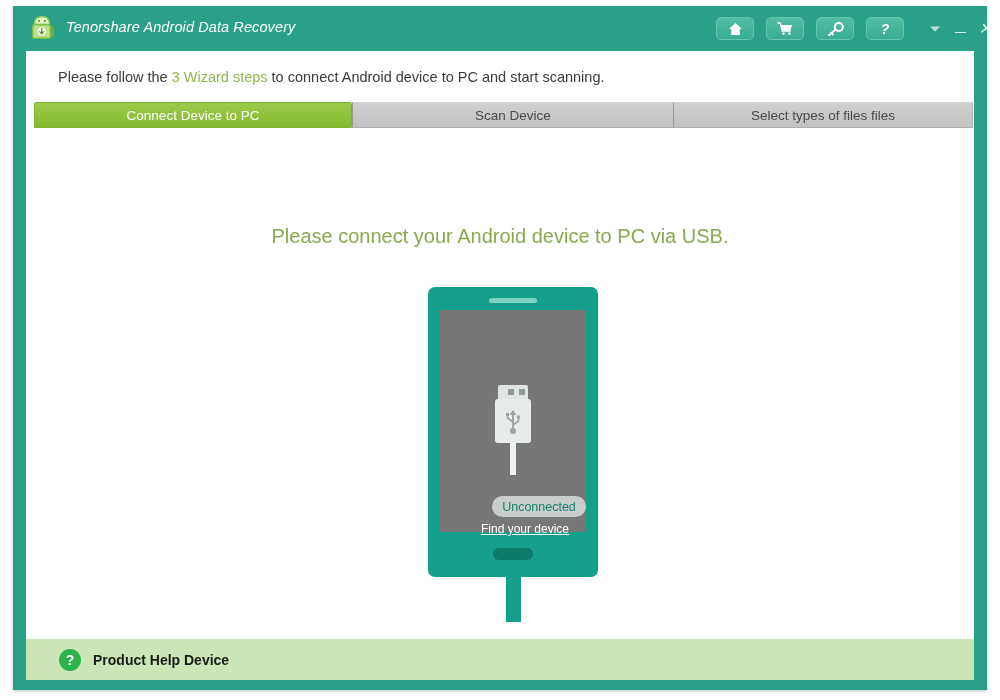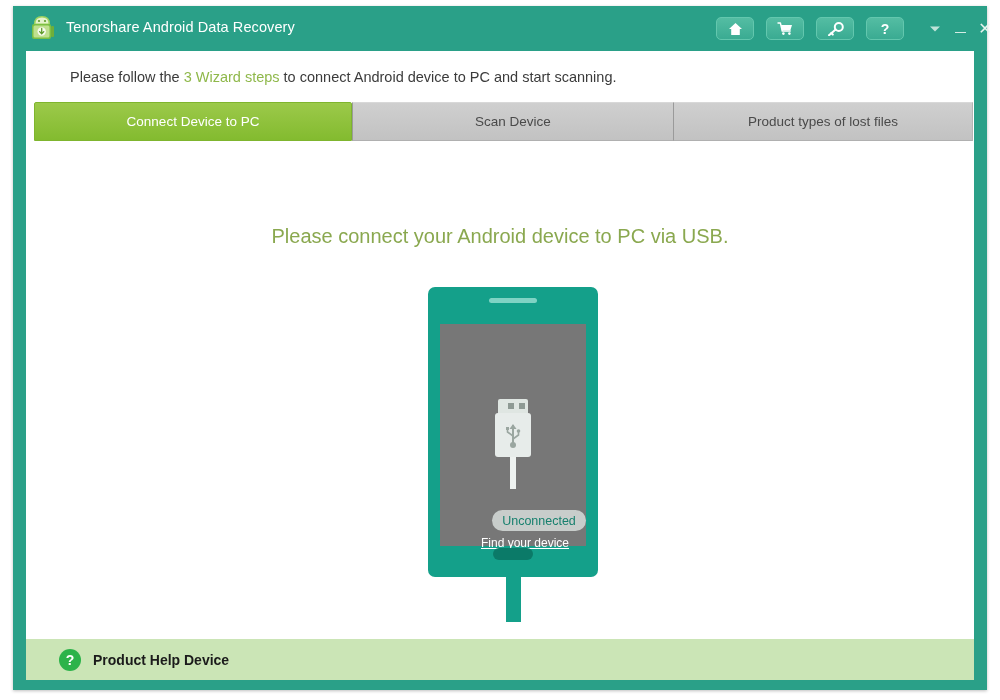--- a/index.html
+++ b/index.html
@@ -26,20 +26,21 @@
     box-shadow: 0 1px 3px rgba(0,0,0,.25);
   }
 
   
   #title-bar {
     position: absolute;
     left: 0; top: 0;
     width: 974px;
     height: 45px;
     background: #2aa088;
+    font-style: italic;
   }
   #app-icon {
     position: absolute;
     left: 16px; top: 9px;
     width: 28px; height: 28px;
   }
   #app-title {
     position: absolute;
     left: 53px; top: 13px;
     font-size: 14.5px;
@@ -107,37 +108,37 @@
   #instruction-bar {
     position: absolute;
     left: 0; top: 0;
     width: 948px;
     height: 51px;
     background: #ffffff;
     display: flex;
     align-items: center;
   }
   #instruction-text {
-    margin-left: 44px;
+    margin-left: 32px;
     font-size: 14.5px;
     color: #3b3b3b;
     white-space: nowrap;
   }
   #instruction-text .hl { color: #8fb84a; }
 
   
   #wizard-tabs {
     position: absolute;
     left: 8px; top: 51px;
     width: 940px;
     height: 41px;
     display: flex;
   }
   .tab {
-    height: 39px;
+    height: 26px;
     display: flex;
     align-items: center;
     justify-content: center;
     font-size: 13.5px;
     box-sizing: border-box;
     cursor: pointer;
     position: relative;
   }
   .tab.active {
     width: 318px;
@@ -191,21 +192,21 @@
   }
   #phone-speaker {
     position: absolute;
     left: 61px; top: 11px;
     width: 48px; height: 5px;
     border-radius: 3px;
     background: #7fd3c4;
   }
   #phone-screen {
     position: absolute;
-    left: 12px; top: 37px;
+    left: 12px; top: 23px;
     width: 146px;
     height: 222px;
     background: #777777;
   }
   #phone-home-button {
     position: absolute;
     left: 65px; top: 261px;
     width: 40px; height: 12px;
     border-radius: 6px;
     background: #0b7a68;
@@ -396,21 +397,21 @@
     </div>
 
     <div id="wizard-tabs">
       <div class="tab active" id="tab-connect">
         <span>Connect Device to PC</span>
       </div>
       <div class="tab inactive" id="tab-scan">
         <span>Scan Device</span>
       </div>
       <div class="tab inactive" id="tab-select">
-        <span>Product types of lost files</span>
+        <span>Select types of files files</span>
       </div>
     </div>
 
     <div id="main-stage">
 
       <div id="connect-prompt">Please connect your Android device to PC via USB.</div>
 
       <div id="phone-graphic">
 
         <div id="phone-body">

